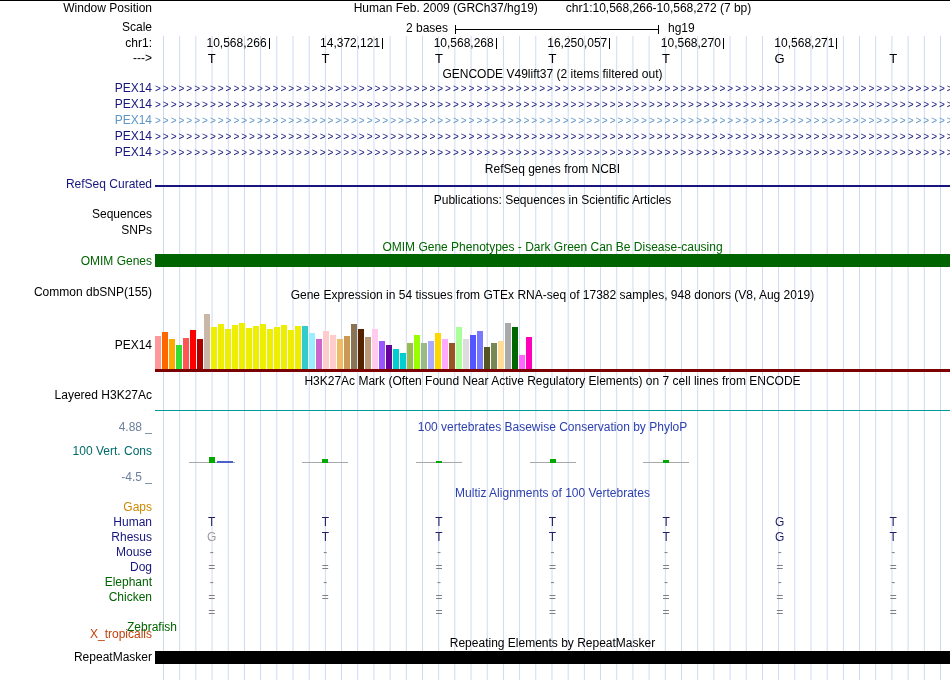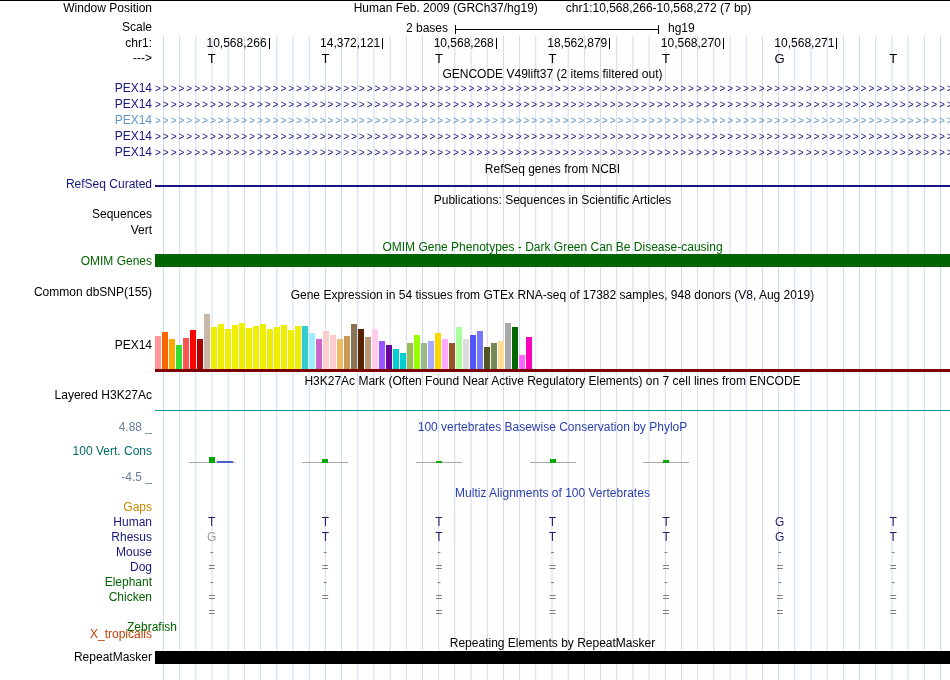--- a/index.html
+++ b/index.html
@@ -58,21 +58,21 @@
   <div style="position:absolute;left:668px;top:20px">hg19</div>
 
   <div class="left-label" style="top:36px">chr1:</div>
   <div id="coords-row">
       <div class="coord-label" style="left: 162.571px;">10,568,266</div>
       <div class="coord-tick" style="left: 268.571px;"></div>
       <div class="coord-label" style="left: 276.143px;">14,372,121</div>
       <div class="coord-tick" style="left: 382.143px;"></div>
       <div class="coord-label" style="left: 389.714px;">10,568,268</div>
       <div class="coord-tick" style="left: 495.714px;"></div>
-      <div class="coord-label" style="left: 503.286px;">18,562,879</div>
+      <div class="coord-label" style="left: 503.286px;">16,250,057</div>
       <div class="coord-tick" style="left: 609.286px;"></div>
       <div class="coord-label" style="left: 616.857px;">10,568,270</div>
       <div class="coord-tick" style="left: 722.857px;"></div>
       <div class="coord-label" style="left: 730.429px;">10,568,271</div>
       <div class="coord-tick" style="left: 836.429px;"></div>
     </div>
 
   <div class="left-label" style="top:51px">---&gt;</div>
   <div id="base-row">
       <span>T</span>
@@ -92,21 +92,21 @@
       <div class="transcript" style="top: 129px; color: rgb(22, 22, 126);">&gt;&gt;&gt;&gt;&gt;&gt;&gt;&gt;&gt;&gt;&gt;&gt;&gt;&gt;&gt;&gt;&gt;&gt;&gt;&gt;&gt;&gt;&gt;&gt;&gt;&gt;&gt;&gt;&gt;&gt;&gt;&gt;&gt;&gt;&gt;&gt;&gt;&gt;&gt;&gt;&gt;&gt;&gt;&gt;&gt;&gt;&gt;&gt;&gt;&gt;&gt;&gt;&gt;&gt;&gt;&gt;&gt;&gt;&gt;&gt;&gt;&gt;&gt;&gt;&gt;&gt;&gt;&gt;&gt;&gt;&gt;&gt;&gt;&gt;&gt;&gt;&gt;&gt;&gt;&gt;&gt;&gt;&gt;&gt;&gt;&gt;&gt;&gt;&gt;&gt;&gt;&gt;&gt;&gt;&gt;&gt;&gt;&gt;&gt;&gt;&gt;&gt;&gt;&gt;&gt;&gt;&gt;&gt;&gt;&gt;&gt;&gt;&gt;&gt;&gt;&gt;&gt;&gt;&gt;&gt;&gt;&gt;&gt;&gt;&gt;&gt;&gt;&gt;&gt;&gt;&gt;&gt;&gt;&gt;&gt;&gt;&gt;&gt;&gt;&gt;&gt;&gt;&gt;&gt;&gt;&gt;&gt;&gt;&gt;&gt;&gt;&gt;&gt;&gt;&gt;&gt;&gt;&gt;&gt;&gt;&gt;&gt;&gt;&gt;&gt;&gt;&gt;&gt;&gt;&gt;&gt;&gt;&gt;&gt;&gt;&gt;&gt;&gt;&gt;&gt;&gt;&gt;&gt;&gt;&gt;&gt;&gt;&gt;&gt;&gt;&gt;&gt;&gt;&gt;&gt;&gt;&gt;&gt;&gt;&gt;&gt;&gt;&gt;&gt;&gt;&gt;&gt;&gt;&gt;&gt;&gt;&gt;&gt;&gt;&gt;&gt;&gt;&gt;&gt;&gt;&gt;&gt;&gt;&gt;&gt;&gt;&gt;&gt;&gt;&gt;&gt;&gt;&gt;&gt;&gt;&gt;&gt;&gt;&gt;&gt;</div>
       <div class="transcript" style="top: 145px; color: rgb(22, 22, 126);">&gt;&gt;&gt;&gt;&gt;&gt;&gt;&gt;&gt;&gt;&gt;&gt;&gt;&gt;&gt;&gt;&gt;&gt;&gt;&gt;&gt;&gt;&gt;&gt;&gt;&gt;&gt;&gt;&gt;&gt;&gt;&gt;&gt;&gt;&gt;&gt;&gt;&gt;&gt;&gt;&gt;&gt;&gt;&gt;&gt;&gt;&gt;&gt;&gt;&gt;&gt;&gt;&gt;&gt;&gt;&gt;&gt;&gt;&gt;&gt;&gt;&gt;&gt;&gt;&gt;&gt;&gt;&gt;&gt;&gt;&gt;&gt;&gt;&gt;&gt;&gt;&gt;&gt;&gt;&gt;&gt;&gt;&gt;&gt;&gt;&gt;&gt;&gt;&gt;&gt;&gt;&gt;&gt;&gt;&gt;&gt;&gt;&gt;&gt;&gt;&gt;&gt;&gt;&gt;&gt;&gt;&gt;&gt;&gt;&gt;&gt;&gt;&gt;&gt;&gt;&gt;&gt;&gt;&gt;&gt;&gt;&gt;&gt;&gt;&gt;&gt;&gt;&gt;&gt;&gt;&gt;&gt;&gt;&gt;&gt;&gt;&gt;&gt;&gt;&gt;&gt;&gt;&gt;&gt;&gt;&gt;&gt;&gt;&gt;&gt;&gt;&gt;&gt;&gt;&gt;&gt;&gt;&gt;&gt;&gt;&gt;&gt;&gt;&gt;&gt;&gt;&gt;&gt;&gt;&gt;&gt;&gt;&gt;&gt;&gt;&gt;&gt;&gt;&gt;&gt;&gt;&gt;&gt;&gt;&gt;&gt;&gt;&gt;&gt;&gt;&gt;&gt;&gt;&gt;&gt;&gt;&gt;&gt;&gt;&gt;&gt;&gt;&gt;&gt;&gt;&gt;&gt;&gt;&gt;&gt;&gt;&gt;&gt;&gt;&gt;&gt;&gt;&gt;&gt;&gt;&gt;&gt;&gt;&gt;&gt;&gt;&gt;&gt;&gt;&gt;&gt;&gt;&gt;&gt;&gt;&gt;&gt;&gt;&gt;&gt;</div>
     </div>
 
   <div class="title" style="top:162px">RefSeq genes from NCBI</div>
   <div class="left-label navy" style="top:177px">RefSeq Curated</div>
   <div class="hbar" style="top:184px;height:2px;background:#16167E"></div>
 
   <div class="title" style="top:193px">Publications: Sequences in Scientific Articles</div>
   <div class="left-label" style="top:207px">Sequences</div>
-  <div class="left-label" style="top:223px">Vert</div>
+  <div class="left-label" style="top:223px">SNPs</div>
 
   <div class="title green" style="top:240px">OMIM Gene Phenotypes - Dark Green Can Be Disease-causing</div>
   <div class="left-label green" style="top:254px">OMIM Genes</div>
   <div class="hbar" style="top:253px;height:13px;background:#006400"></div>
 
   <div class="left-label" style="top:285px">Common dbSNP(155)</div>
 
   <div class="title" style="top:288px">Gene Expression in 54 tissues from GTEx RNA-seq of 17382 samples, 948 donors (V8, Aug 2019)</div>
   <div class="left-label" style="top:338px">PEX14</div>
   <div id="gtex-bars">

